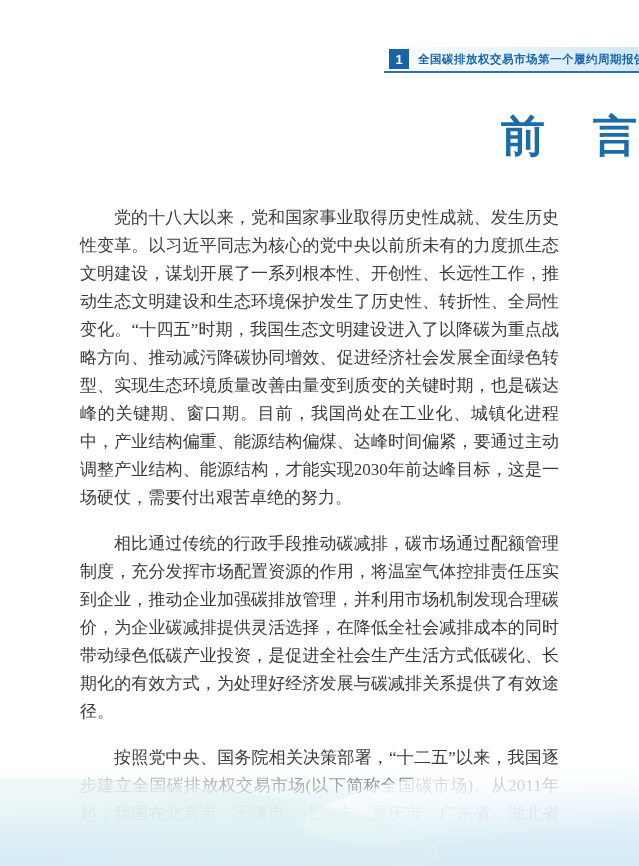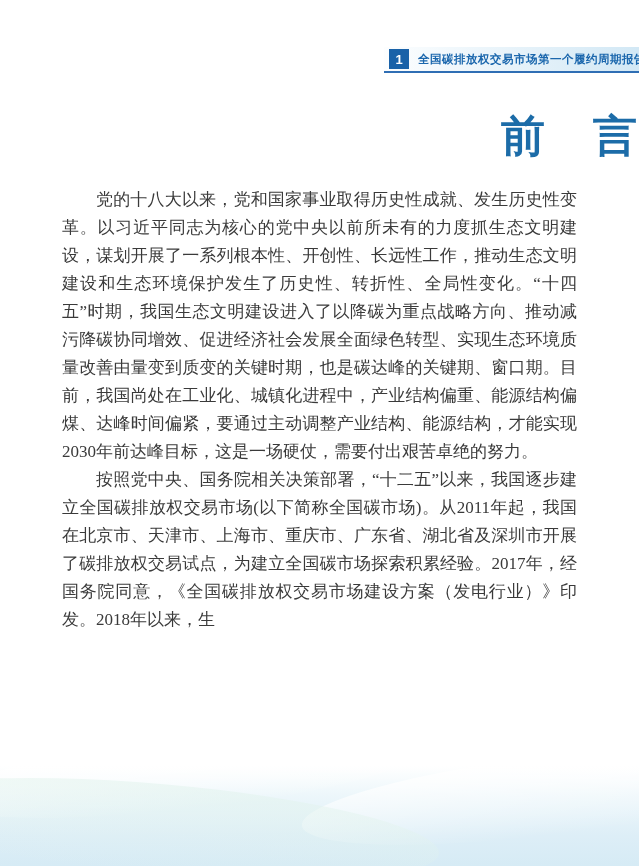--- a/index.html
+++ b/index.html
@@ -70,21 +70,21 @@
     top: 186px;
     left: 62px;
     width: 515px;
     color: #3a3a3a;
     font-size: 17px;
     line-height: 28px;
     text-align: justify;
     text-justify: inter-ideograph;
   }
   .body-text p {
-    margin: 0;
+    margin: 18px;
     text-indent: 2em;
   }
 
   
   .footer-waves {
     position: absolute;
     left: 0;
     right: 0;
     bottom: 0;
     height: 100px;
@@ -134,20 +134,21 @@
   <div class="header-band">
     <div class="page-num-box">1</div>
     <div class="header-title">全国碳排放权交易市场第一个履约周期报告</div>
 
   </div>
 
   <div class="doc-title">前　言</div>
 
   <div class="body-text">
     <p>党的十八大以来，党和国家事业取得历史性成就、发生历史性变革。以习近平同志为核心的党中央以前所未有的力度抓生态文明建设，谋划开展了一系列根本性、开创性、长远性工作，推动生态文明建设和生态环境保护发生了历史性、转折性、全局性变化。“十四五”时期，我国生态文明建设进入了以降碳为重点战略方向、推动减污降碳协同增效、促进经济社会发展全面绿色转型、实现生态环境质量改善由量变到质变的关键时期，也是碳达峰的关键期、窗口期。目前，我国尚处在工业化、城镇化进程中，产业结构偏重、能源结构偏煤、达峰时间偏紧，要通过主动调整产业结构、能源结构，才能实现2030年前达峰目标，这是一场硬仗，需要付出艰苦卓绝的努力。</p>
+    <p>相比通过传统的行政手段推动碳减排，碳市场通过配额管理制度，充分发挥市场配置资源的作用，将温室气体控排责任压实到企业，推动企业加强碳排放管理，并利用市场机制发现合理碳价，为企业碳减排提供灵活选择，在降低全社会减排成本的同时带动绿色低碳产业投资，是促进全社会生产生活方式低碳化、长期化的有效方式，为处理好经济发展与碳减排关系提供了有效途径。</p>
     <p>按照党中央、国务院相关决策部署，“十二五”以来，我国逐步建立全国碳排放权交易市场(以下简称全国碳市场)。从2011年起，我国在北京市、天津市、上海市、重庆市、广东省、湖北省及深圳市开展了碳排放权交易试点，为建立全国碳市场探索积累经验。2017年，经国务院同意，《全国碳排放权交易市场建设方案（发电行业）》印发。2018年以来，生</p>
   </div>
 
   <div class="footer-waves">
     <div class="wave-streak-1"></div>
     <div class="wave-streak-2"></div>
     <div class="wave-streak-3"></div>
   </div>
 
 </div>

